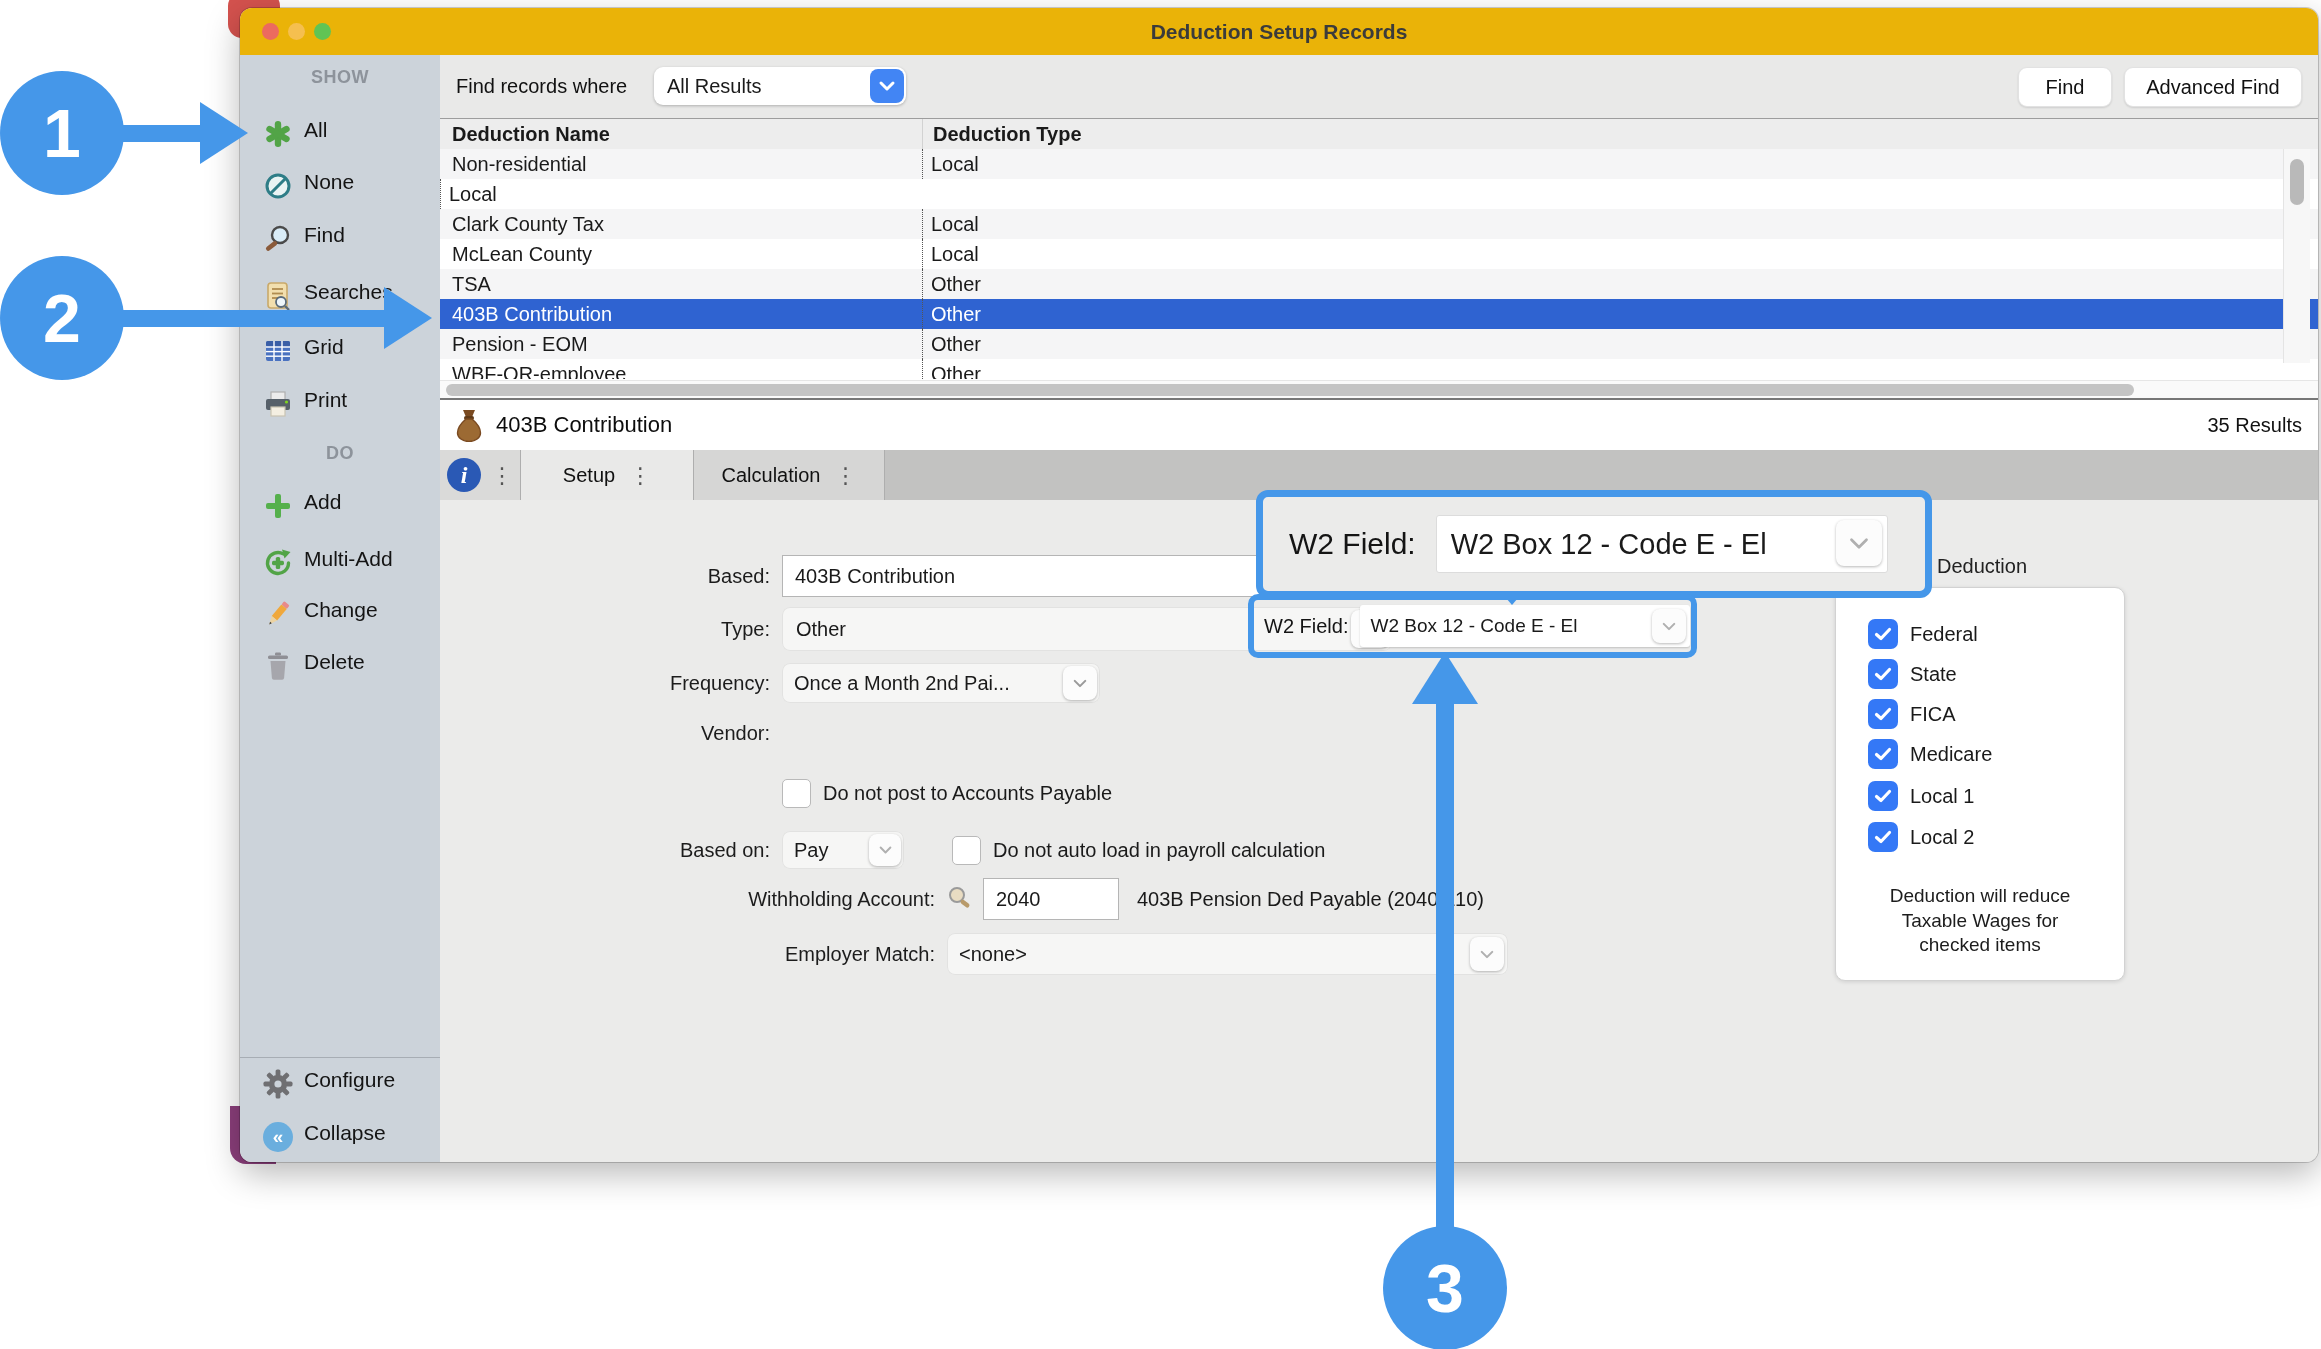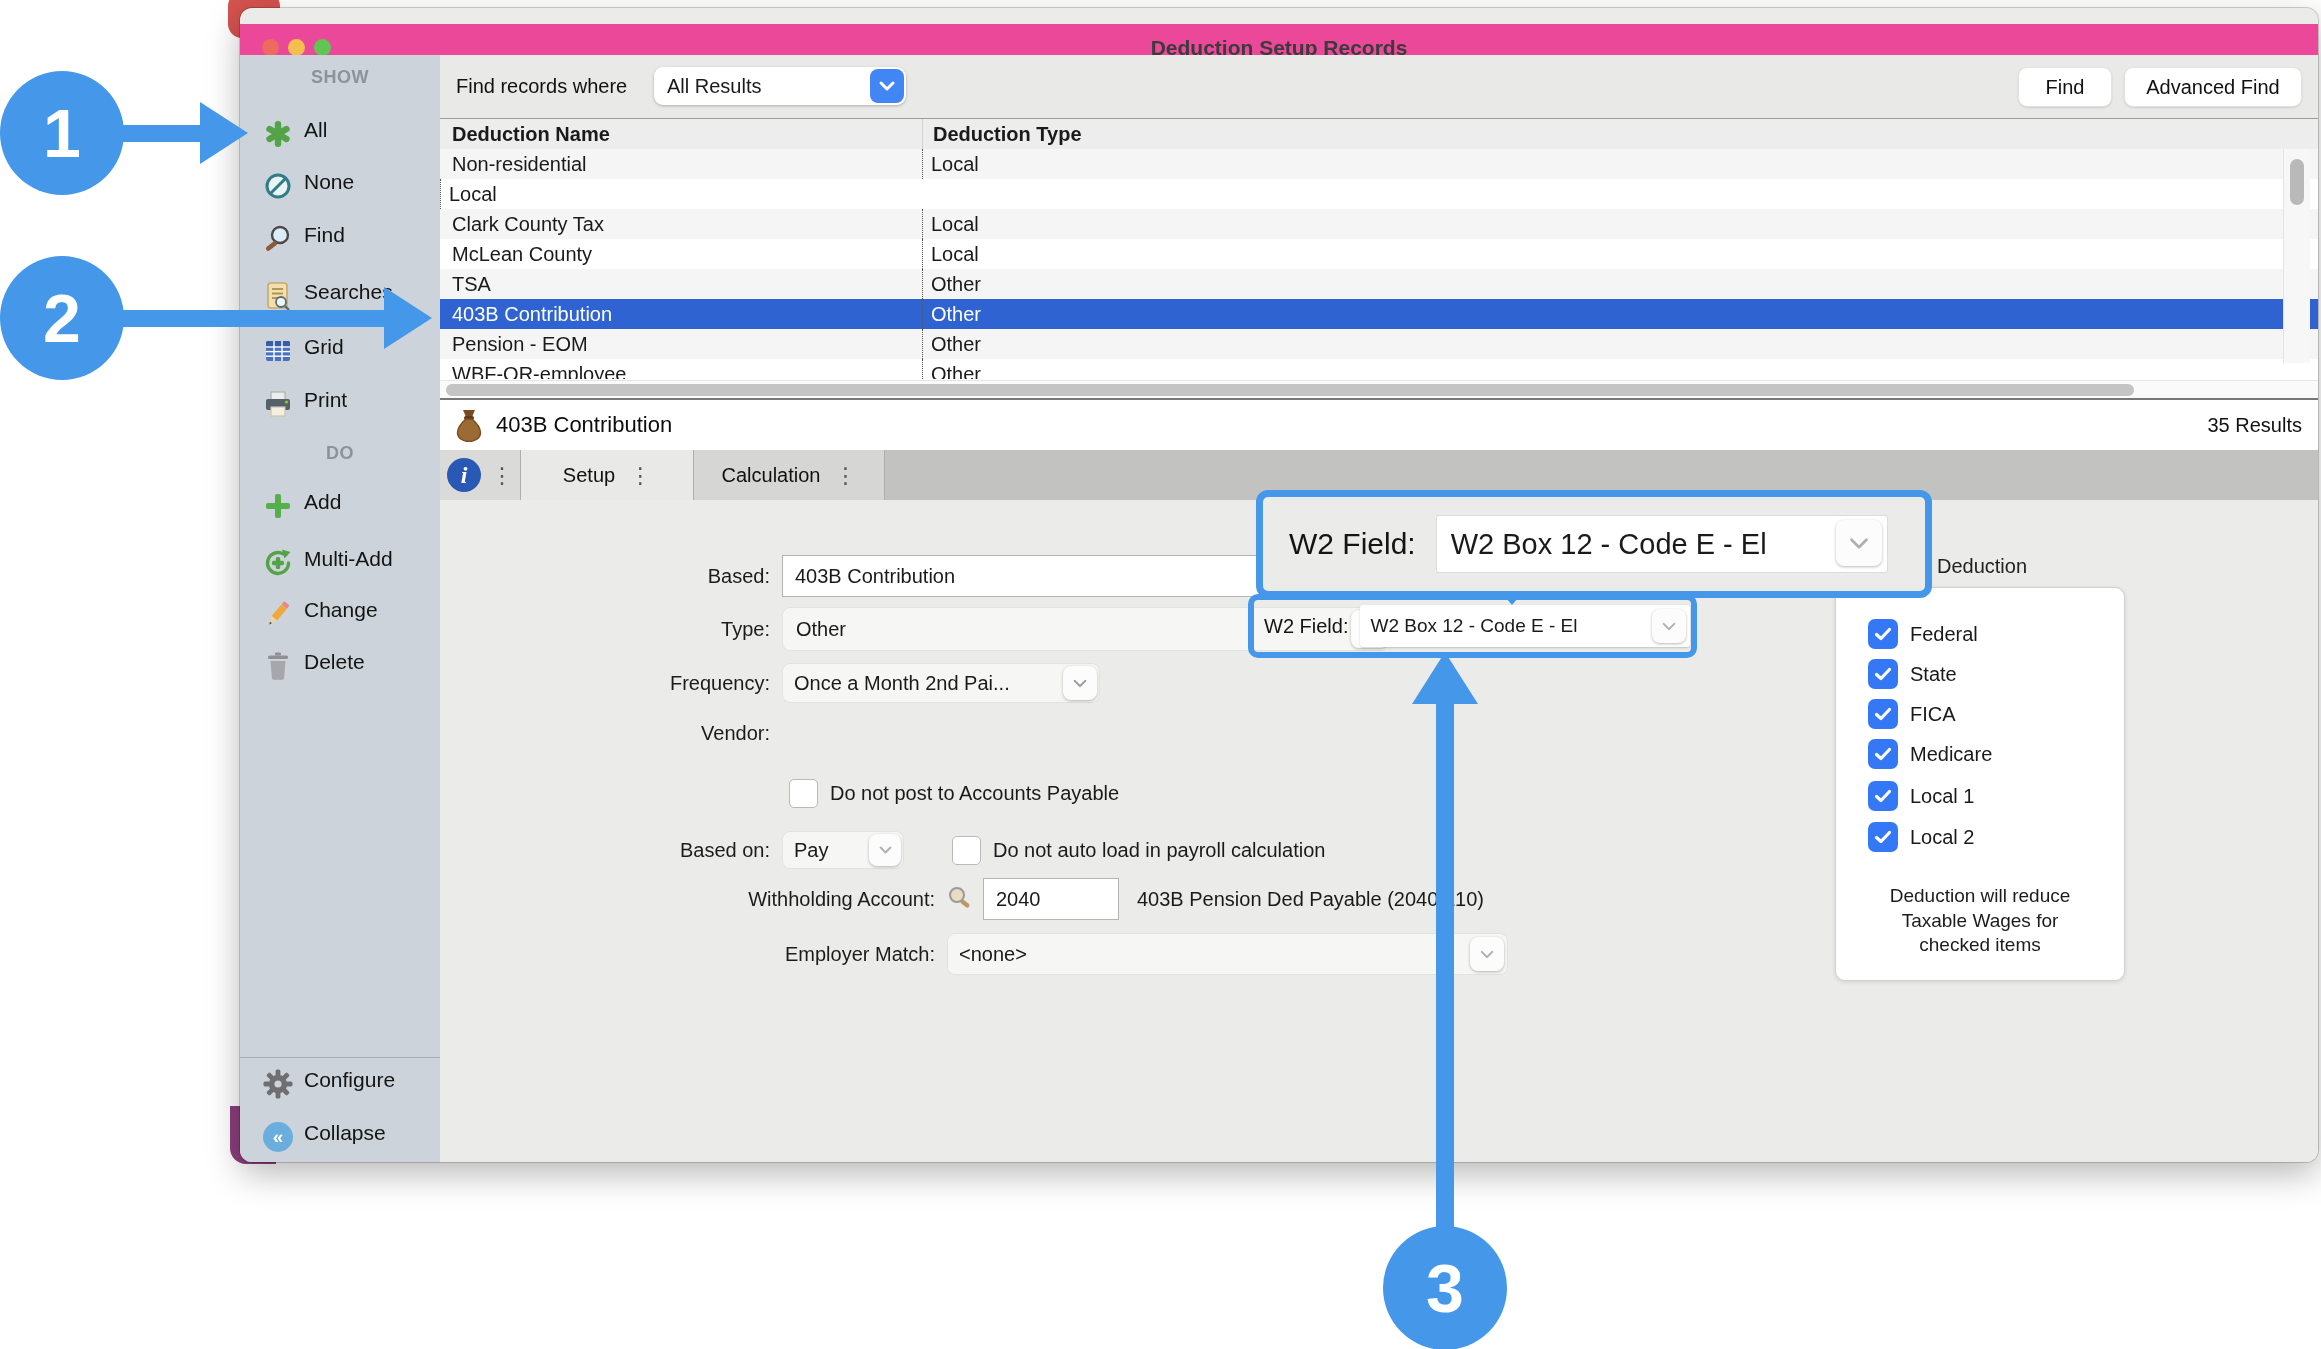--- a/index.html
+++ b/index.html
@@ -7,21 +7,21 @@
        font-family:"Liberation Sans","DejaVu Sans",sans-serif;color:#1a1a1a;}
   .abs{position:absolute;}
 
   
   .sliver-red{left:228px;top:-8px;width:52px;height:46px;background:#d4524e;border-radius:14px;z-index:0;}
   .sliver-purple{left:230px;top:1106px;width:46px;height:58px;background:#8c3f7c;border-radius:0 0 0 16px;z-index:0;}
 
   
   .window{left:240px;top:8px;width:2078px;height:1154px;background:#ebebea;border-radius:12px;
           box-shadow:0 12px 34px rgba(0,0,0,.28), 0 0 0 1px rgba(0,0,0,.18);overflow:hidden;z-index:2;}
-  .titlebar{left:0;top:16px;width:100%;height:47px;background:#ec4899;border-bottom:1px solid #d8cfce;}
+  .titlebar{left:0;top:0;width:100%;height:47px;background:#eab308;border-bottom:1px solid #d8cfce;}
   .title{width:100%;text-align:center;line-height:47px;font-size:21px;font-weight:bold;color:#3b3b3b;}
   .lights{left:22px;top:15px;display:flex;gap:9px;}
   .light{width:17px;height:17px;border-radius:50%;}
   .light.r{background:#ec6a5e;}.light.y{background:#f5bf4f;}.light.g{background:#61c454;}
 
   
   .sidebar{left:0;top:47px;width:200px;bottom:0;background:#ccd3da;border-right:1px solid #909090;}
   .side-label{left:0;width:200px;text-align:center;font-size:18px;font-weight:bold;color:#8d939b;letter-spacing:.5px;}
   .side-item{left:0;width:200px;height:34px;display:flex;align-items:flex-start;cursor:default;}
   .side-item .ic{width:32px;height:32px;margin-left:22px;display:flex;align-items:center;justify-content:center;}
@@ -409,21 +409,21 @@
                 <path d="M2 3 L8 9 L14 3" stroke="#9a9a9a" stroke-width="2.4" fill="none" stroke-linecap="round" stroke-linejoin="round"></path>
               </svg>
           </span>
         </div>
       </div>
 
       <div class="frow" style="left:0;top:212px;height:42px;width:800px;">
         <div class="flabel" style="width:330px;">Vendor:</div>
       </div>
 
-      <div class="frow" style="left:349px;top:278px;height:30px;text-align:right;">
+      <div class="frow" style="left:342px;top:278px;height:30px;text-align:right;">
         <span class="cb" style="width:27px;height:27px;"></span>
         <span style="margin-left:12px;font-size:20px;">Do not post to Accounts Payable</span>
       </div>
 
       <div class="frow" style="left:0;top:330px;height:40px;">
         <div class="flabel" style="width:330px;">Based on:</div>
         <div class="dd" style="margin-left:12px;width:110px;height:38px;padding-left:12px;">
           <span>Pay</span>
           <span class="chevbtn" style="right:3px;top:3px;width:32px;height:32px;">
             <svg width="13" height="10" viewBox="0 0 16 12">

